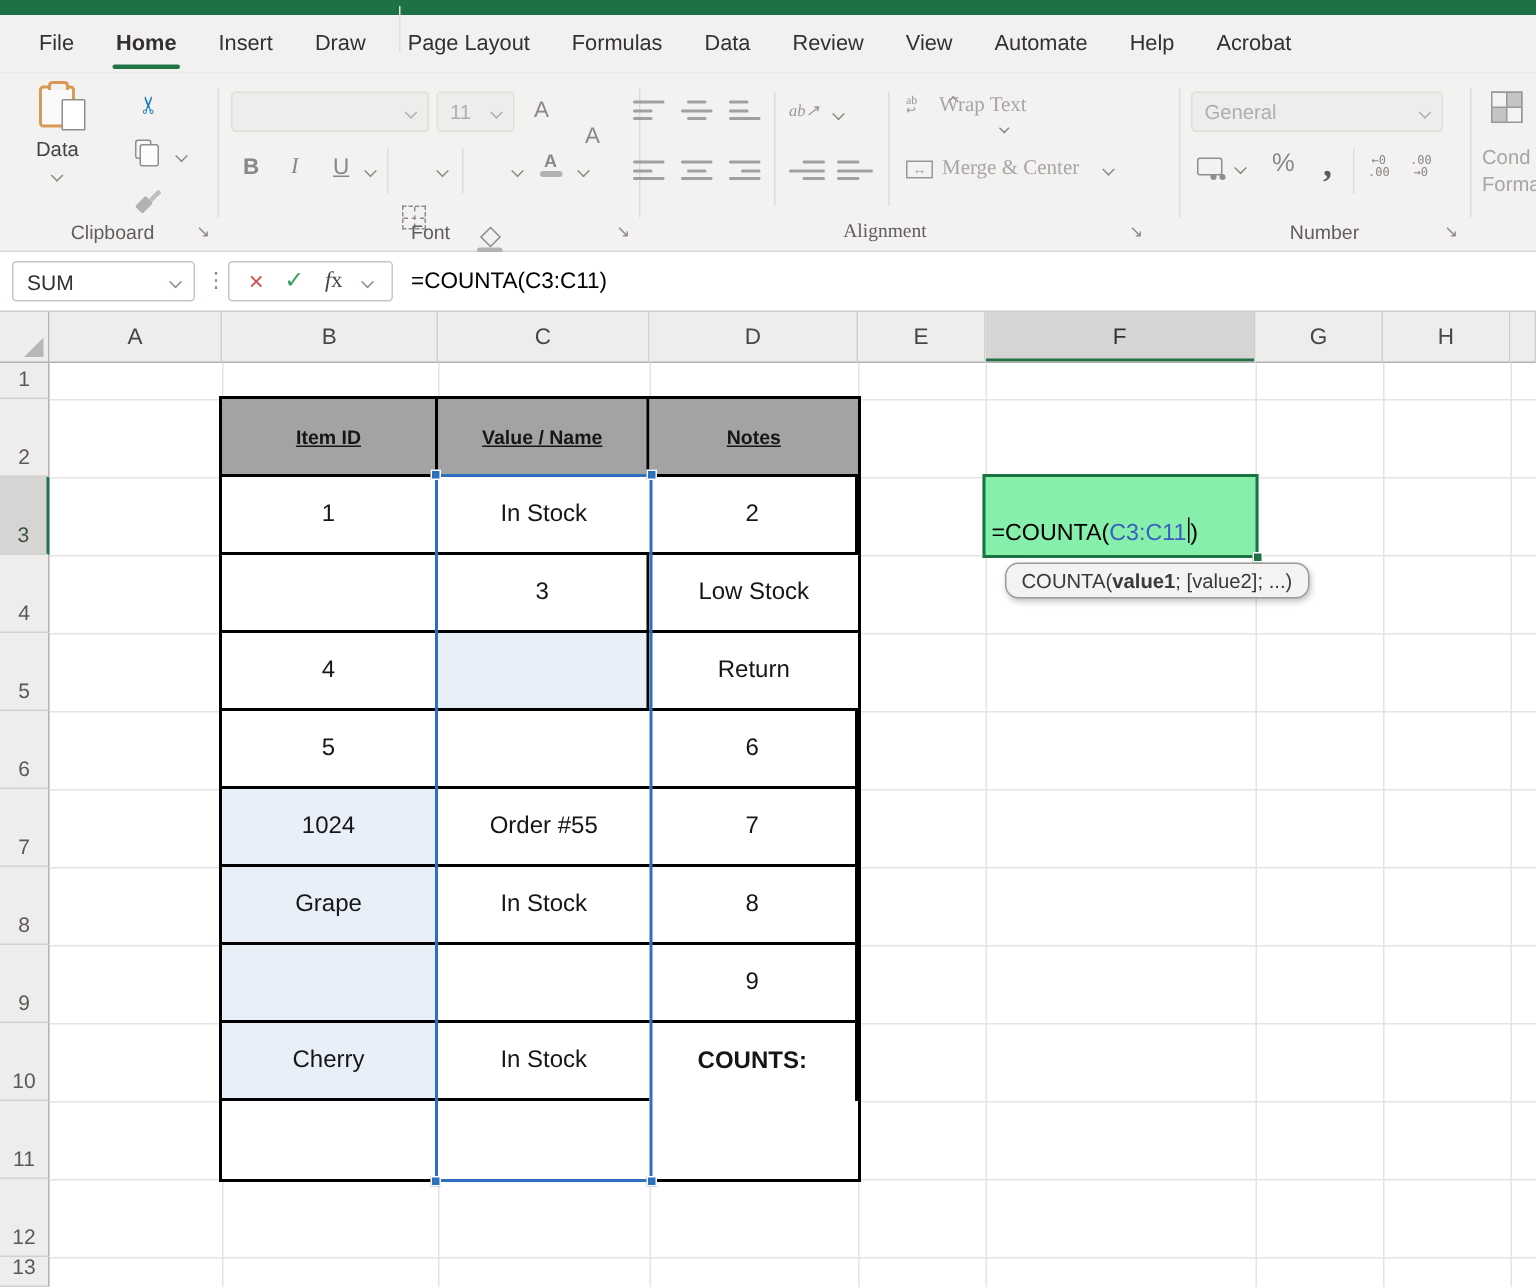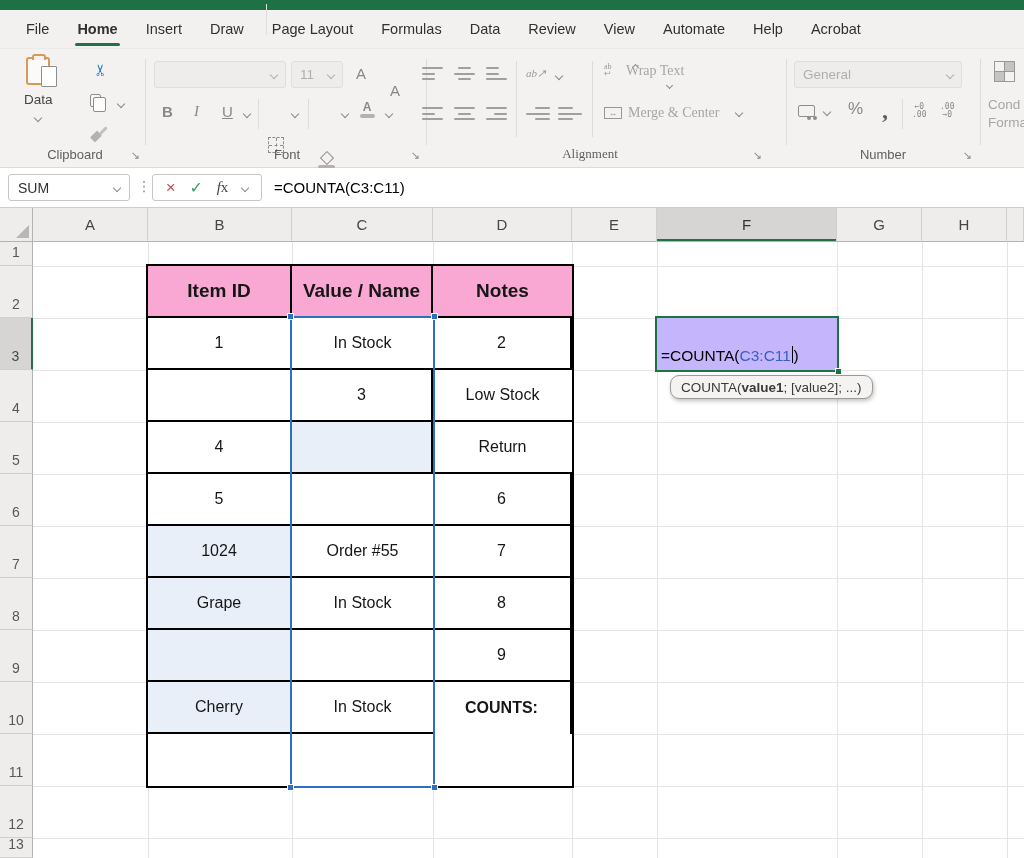--- a/index.html
+++ b/index.html
@@ -125,33 +125,33 @@
   .gl-v{position:absolute;top:34px;bottom:0;width:1px;background:#e5e4e3;}
   .gl-h{position:absolute;left:33px;right:0;height:1px;background:#e5e4e3;}
 
   
   .sheet-table{position:absolute;left:146px;top:56px;border:2px solid #000;background:#fff;
         display:grid;grid-template-columns:144px 141px 139px;grid-auto-rows:52px;z-index:3;}
   .tcell{border-right:2px solid #000;border-bottom:2px solid #000;display:flex;align-items:center;
         justify-content:center;font-size:16px;color:#161616;background:#fff;}
   .tcell.lastc{border-right:none;}
   .tcell.lastr{border-bottom:none;}
-  .tcell.th{background:#f9a8d4;font-weight:700;font-size:19px;}
+  .tcell.th{background:#a3a3a3;font-weight:700;font-size:13px;text-decoration:underline;}
   .tcell.sel{background:#e9eff9;}
   .tcell.bold{font-weight:700;}
 
   
   .range-sel{position:absolute;left:290px;top:108px;width:145px;height:472px;
         border:2px solid #2e6fc0;z-index:4;pointer-events:none;}
   .handle{position:absolute;width:7px;height:7px;background:#2e6fc0;border:1px solid #fff;}
   .handle.tl{left:-5px;top:-5px;} .handle.tr{right:-5px;top:-5px;}
   .handle.bl{left:-5px;bottom:-5px;} .handle.br{right:-5px;bottom:-5px;}
 
   
-  .edit-cell{position:absolute;left:655px;top:108px;width:184px;height:56px;background:#c4b5fd;
+  .edit-cell{position:absolute;left:655px;top:108px;width:184px;height:56px;background:#86efac;
         border:2px solid #1a7340;z-index:5;display:flex;align-items:flex-end;padding:0 2px 5px 4px;
         font-size:15.5px;color:#000;white-space:nowrap;}
   .edit-cell .rng{color:#3b5fc0;}
   .edit-cell .cursor{display:inline-block;width:1.5px;height:17px;background:#000;margin:0 0 -2px 1px;}
   .edit-cell .fillh{position:absolute;right:-5px;bottom:-5px;width:7px;height:7px;background:#1a7340;border:1px solid #fff;}
 
   
   .fn-tip{position:absolute;left:670px;top:167px;height:24px;z-index:6;background:#f4f3f2;
         border:1px solid #9d9b99;border-radius:9px;box-shadow:1px 2px 4px rgba(0,0,0,.25);
         display:flex;align-items:center;padding:0 10px;font-size:13.5px;color:#3b3a39;white-space:nowrap;}

